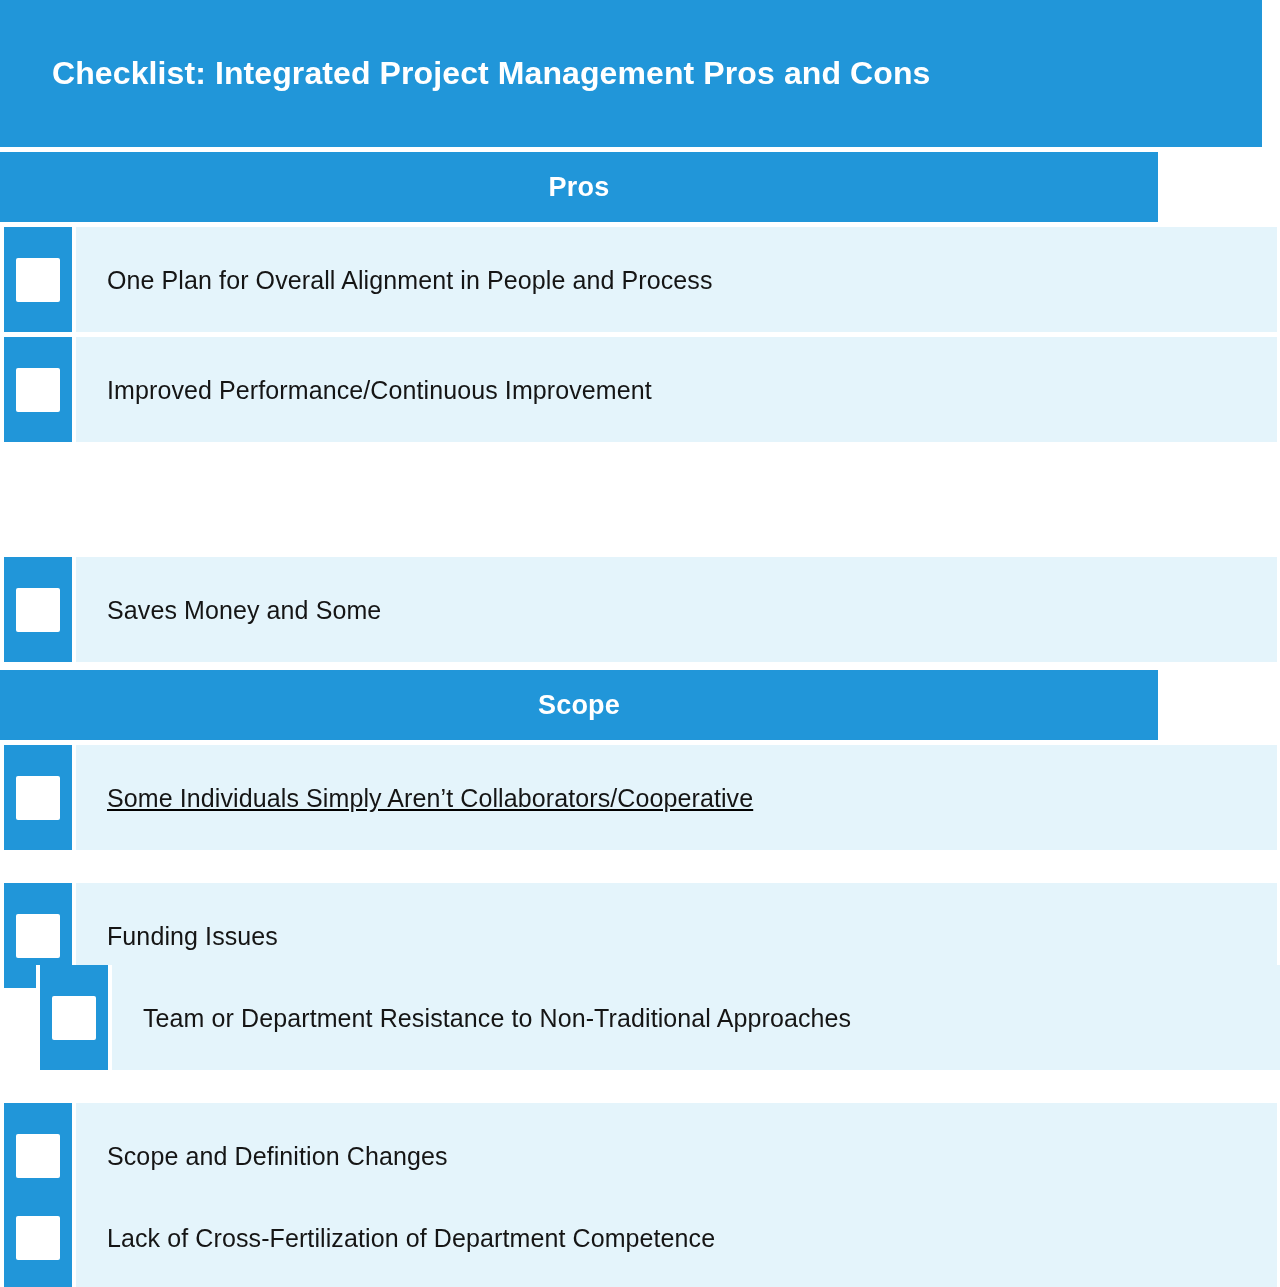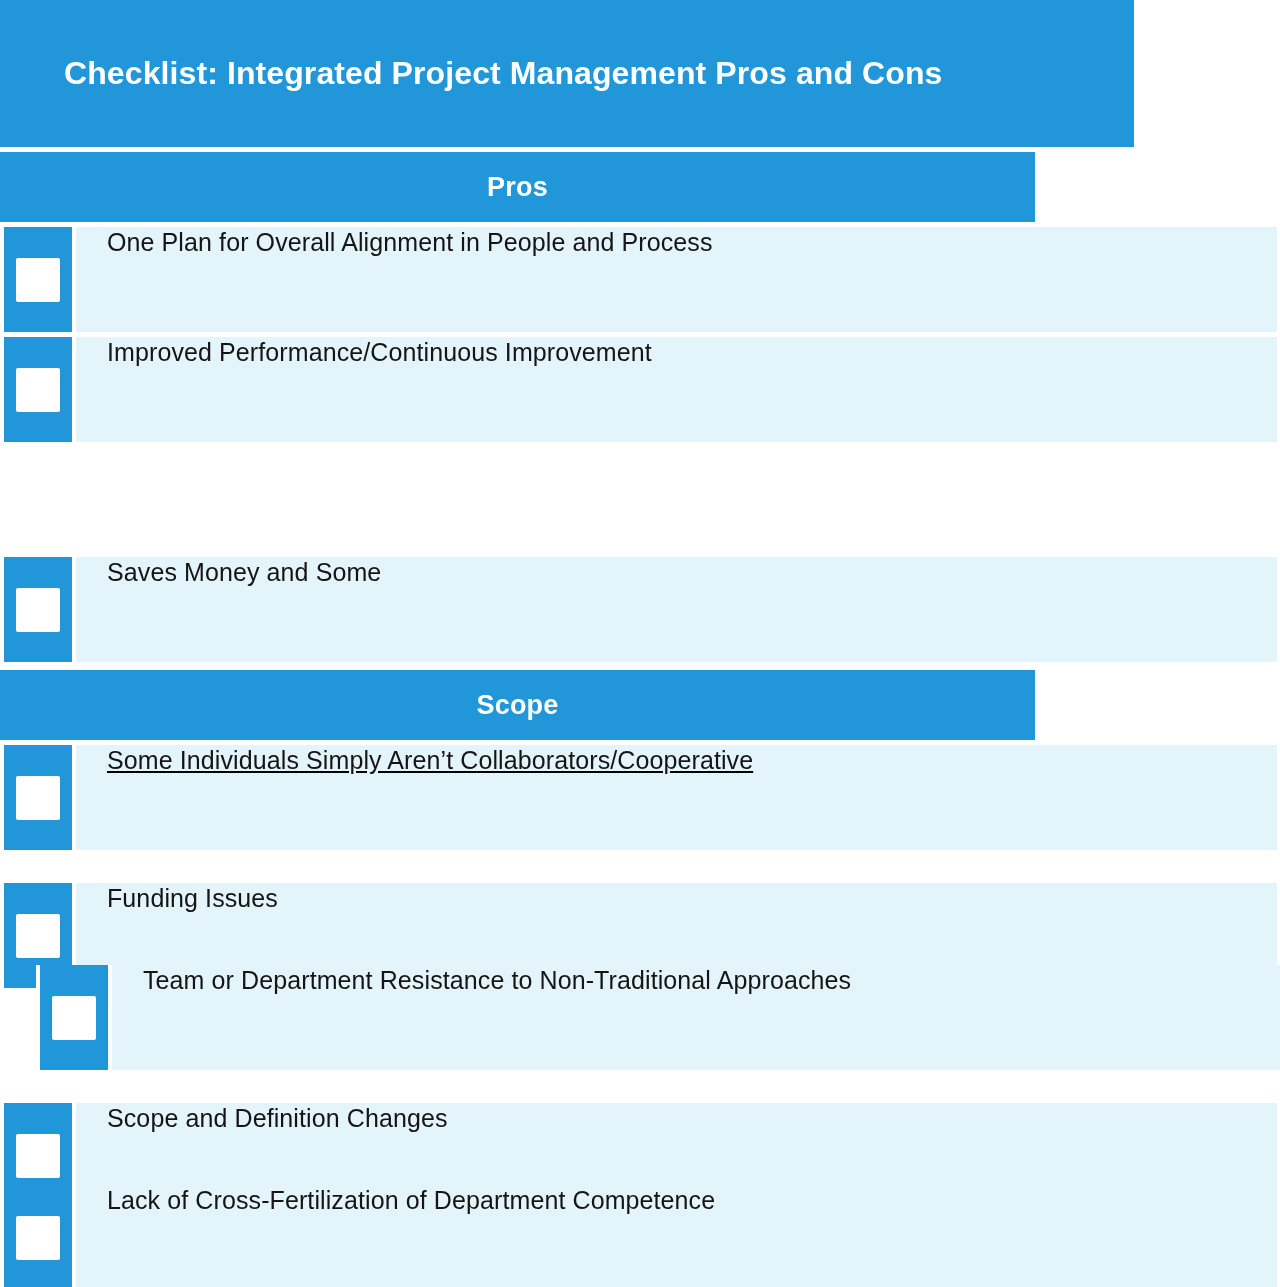--- a/index.html
+++ b/index.html
@@ -17,41 +17,40 @@
     width: 1280px;
     height: 1287px;
     background: #ffffff;
   }
 
   
   .title-bar {
     position: absolute;
     left: 0;
     top: 0;
-    width: 1134px;
+    width: 1262px;
     height: 147px;
     background: #2196d9;
     display: flex;
     align-items: center;
-    padding-left: 12px;
   }
   .title-text {
     color: #ffffff;
     font-size: 32px;
     font-weight: bold;
     letter-spacing: 0.1px;
     padding-left: 52px;
     line-height: 1.1;
   }
 
   
   .section-header {
     position: absolute;
     left: 0;
-    width: 1035px;
+    width: 1158px;
     height: 70px;
     background: #2196d9;
     display: flex;
     align-items: center;
     justify-content: center;
   }
   .section-header-text {
     color: #ffffff;
     font-size: 27px;
     font-weight: bold;
@@ -88,20 +87,21 @@
   .row-gap {
     width: 4px;
     flex: 0 0 4px;
     background: #ffffff;
   }
 
   .row-label-cell {
     flex: 1 1 auto;
     background: #e4f4fb;
     display: flex;
+    align-items: center;
     padding-left: 31px;
     padding-right: 20px;
   }
 
   .row-label {
     color: #151515;
     font-size: 25px;
     font-weight: normal;
     line-height: 1.2;
     letter-spacing: 0.1px;

